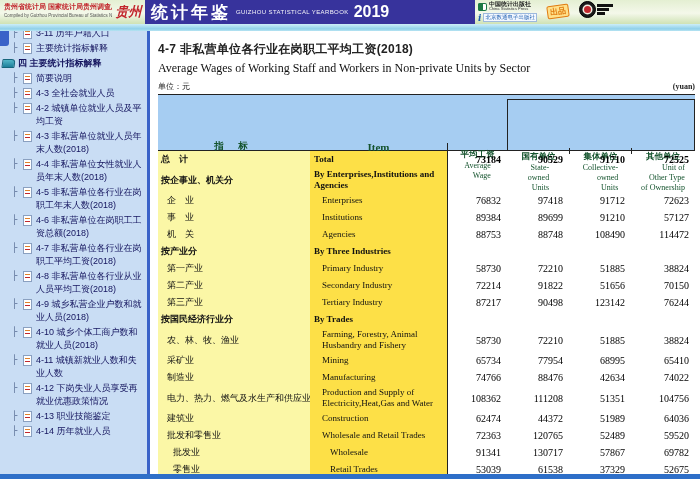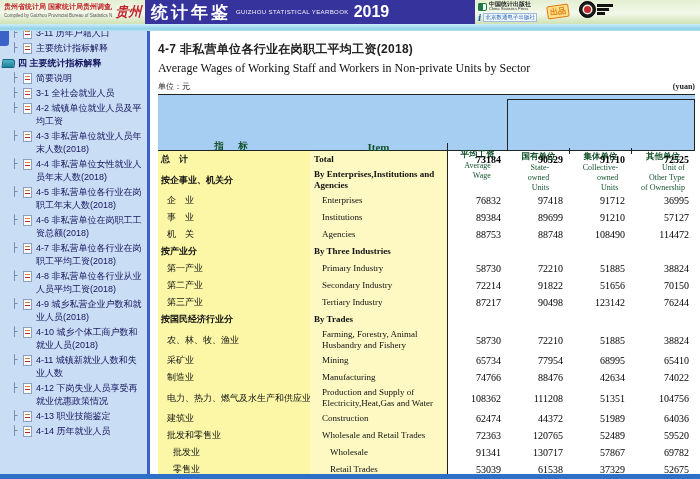--- a/index.html
+++ b/index.html
@@ -82,21 +82,21 @@
   .hg-cell { display:flex; flex-direction:column; align-items:center; justify-content:space-between; padding:3px 0 3px; }
   .hg1 { width:62px; border-right:1px solid #222; }
   .hg2 { width:62px; border-right:1px solid #222; }
   .hg3 { flex:1; }
   .h-cn { font-size:8.5px; font-weight:bold; }
   .h-en { font-family:"Liberation Serif", serif; font-size:8px; white-space:pre-line; text-align:right; line-height:1.25; }
   .tbody { display:flex; flex-direction:column; overflow:hidden; height:327px; }
   .trow { display:flex; min-height:17px; align-items:center; }
   .cell { align-self:stretch; display:flex; align-items:center; }
   .c1 { width:152px; background:#fbf7a6; font-size:9px; color:#111; white-space:nowrap; overflow:hidden; }
-  .c2 { width:138px; background:#fef9c3; border-right:1px solid #222; font-family:"Liberation Serif", serif;
+  .c2 { width:138px; background:#fde047; border-right:1px solid #222; font-family:"Liberation Serif", serif;
     font-size:9px; color:#111; line-height:1.2; padding-top:2px; padding-bottom:2px; }
   .num { font-family:"Liberation Serif", serif; font-size:10px; color:#000; justify-content:flex-end; padding-right:6px; }
   .c3 { width:59px; } .c4 { width:62px; } .c5 { width:62px; } .c6 { flex:1; }
   .trow.bold .c1, .trow.bold .c2 { font-weight:bold; }
   .trow.bold .num { font-weight:bold; }
   .tfill { flex:1; display:flex; min-height:0; }
   .tfill .f1 { width:290px; background:#fbf7a6; border-right:1px solid #222; }
   .tfill .f2 { flex:1; }
 
   
@@ -179,21 +179,21 @@
               <i></i>
             </span>
             <span class="tree-label">简要说明</span>
           </div>
           <div class="tree-item">
             <span class="tree-branch">├</span>
             <span class="doc-icon">
               <i></i>
               <i></i>
             </span>
-            <span class="tree-label">3-1 全社会就业人员</span>
+            <span class="tree-label">4-3 全社会就业人员</span>
           </div>
           <div class="tree-item">
             <span class="tree-branch">├</span>
             <span class="doc-icon">
               <i></i>
               <i></i>
             </span>
             <span class="tree-label">4-2 城镇单位就业人员及平均工资</span>
           </div>
           <div class="tree-item">
@@ -349,21 +349,21 @@
               <div class="cell c4 num"></div>
               <div class="cell c5 num"></div>
               <div class="cell c6 num"></div>
             </div>
             <div class="trow">
               <div class="cell c1" style="padding-left: 9px;">企　业</div>
               <div class="cell c2" style="padding-left: 12px;">Enterprises</div>
               <div class="cell c3 num">76832</div>
               <div class="cell c4 num">97418</div>
               <div class="cell c5 num">91712</div>
-              <div class="cell c6 num">36995</div>
+              <div class="cell c6 num">72623</div>
             </div>
             <div class="trow">
               <div class="cell c1" style="padding-left: 9px;">事　业</div>
               <div class="cell c2" style="padding-left: 12px;">Institutions</div>
               <div class="cell c3 num">89384</div>
               <div class="cell c4 num">89699</div>
               <div class="cell c5 num">91210</div>
               <div class="cell c6 num">57127</div>
             </div>
             <div class="trow">

